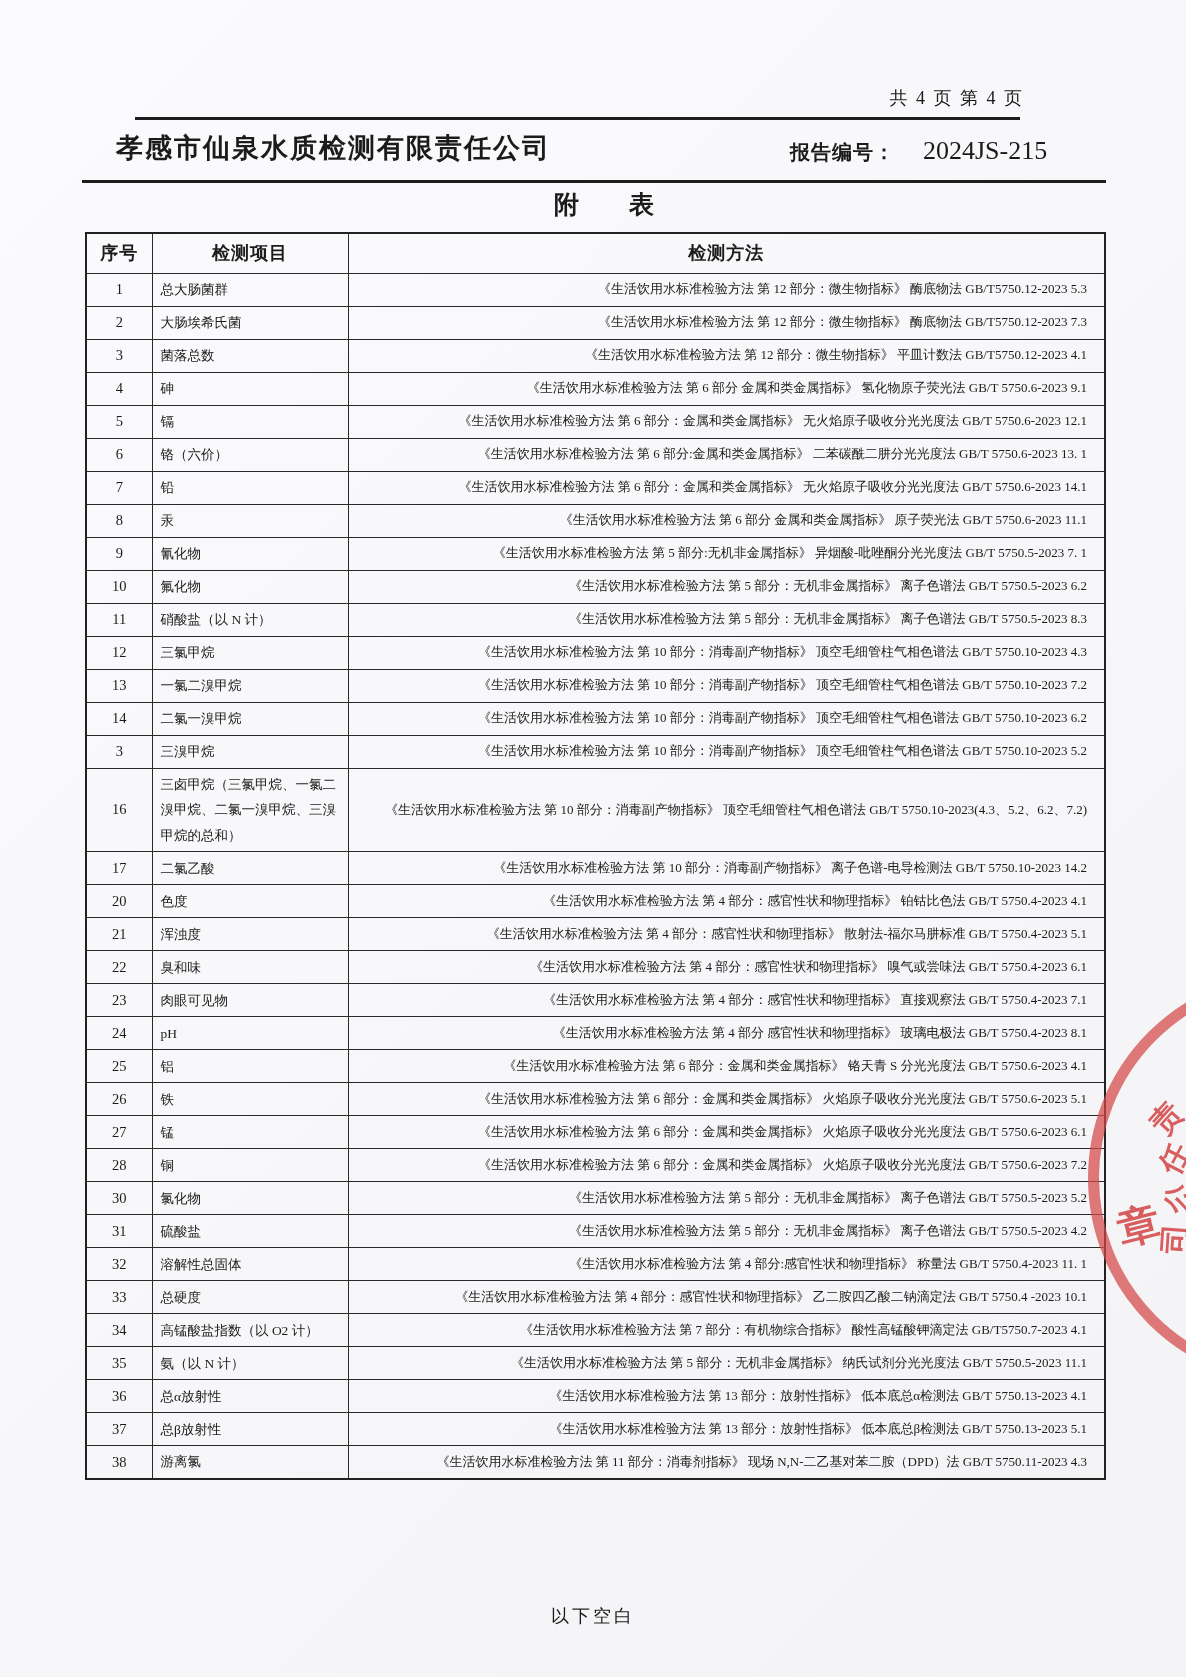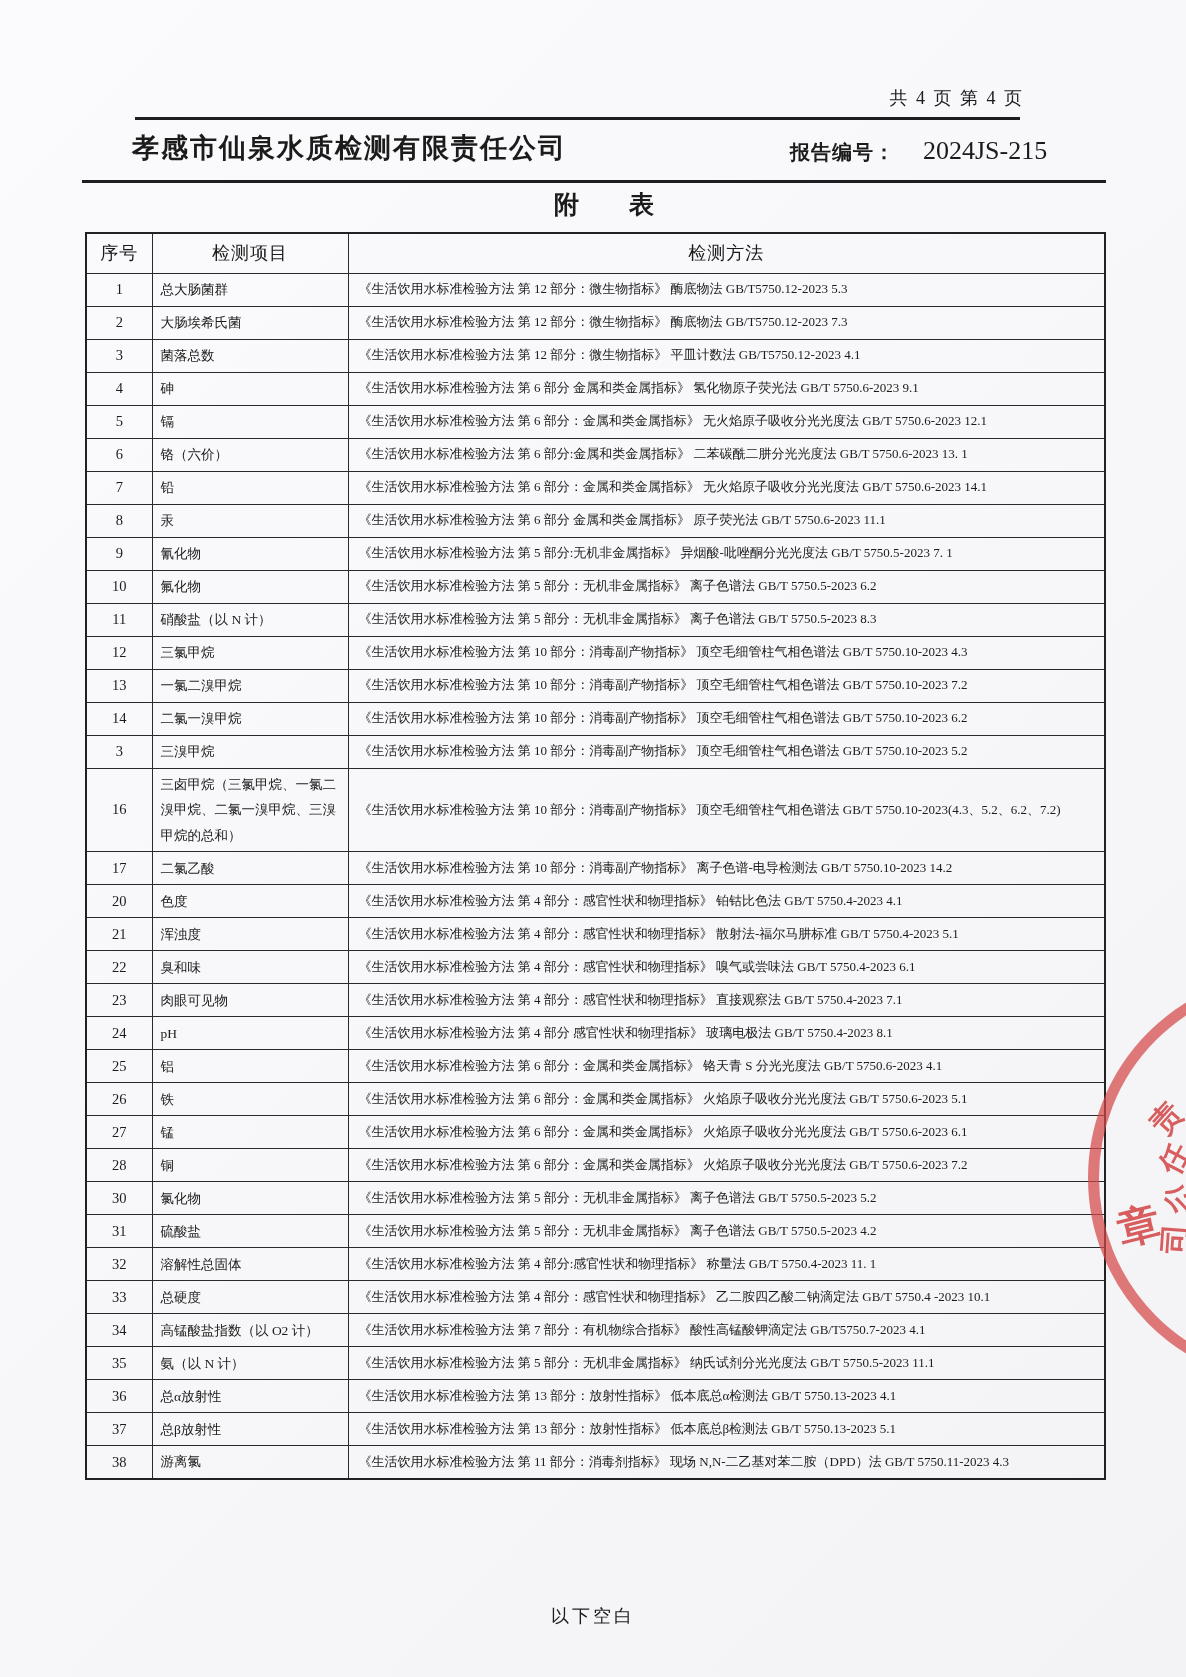--- a/index.html
+++ b/index.html
@@ -15,21 +15,21 @@
   }
   .page-info {
     position:absolute; top:86px; right:162px;
     font-size:18px; letter-spacing:2px;
   }
   .rule-top {
     position:absolute; top:117px; left:135px; width:885px;
     border-top:3px solid #1e1e1e;
   }
   .company-name {
-    position:absolute; top:130px; left:132px;
+    position:absolute; top:130px; left:116px;
     font-family:Liberation Sans, sans-serif;
     font-weight:bold; font-size:27px; letter-spacing:2px;
   }
   .report-no {
     position:absolute; top:136px; left:790px;
     font-size:20px;
   }
   .report-no .label {
     font-family:"Liberation Sans","DejaVu Sans",sans-serif;
     font-weight:bold; letter-spacing:1px;
@@ -53,41 +53,41 @@
   }
   table.main th, table.main td {
     border:1.6px solid #2a2a2a;
     vertical-align:middle;
   }
   table.main { border:2.2px solid #222; }
   col.c-no   { width:66px; }
   col.c-item { width:196px; }
   th.h-cell {
     height:40px;
-    font-weight:normal;
+    font-weight:bold;
     font-size:18px;
     text-align:center;
     letter-spacing:1px;
   }
   td.no-cell {
     height:33px;
     text-align:center;
     font-size:14.5px;
   }
   td.item-cell {
     text-align:left;
     font-size:13.5px;
     padding:3px 8px;
     line-height:1.9;
   }
   td.method-cell {
     font-size:13px;
-    padding:3px 6px 3px 10px;
+    padding:3px 17px 3px 10px;
     line-height:1.75;
-    text-align:left;
+    text-align:right;
   }
   .footer-note {
     position:absolute; top:1604px; left:0; width:100%;
     text-align:center; font-size:18px; letter-spacing:3px;
   }
   
   .stamp-circle {
     position:absolute;
     left:1088px; top:972px;
     width:412px; height:412px;

